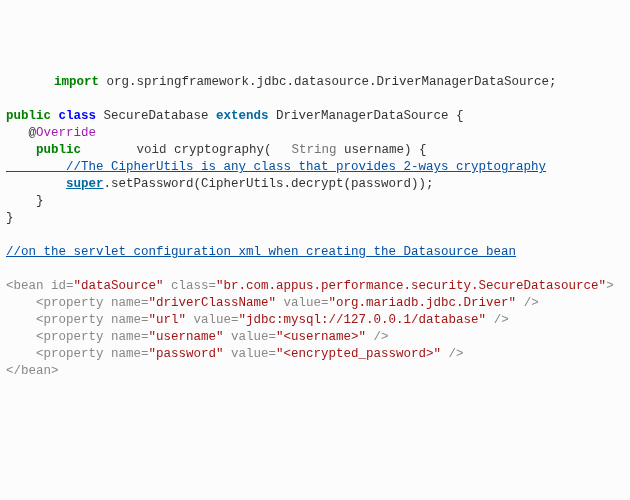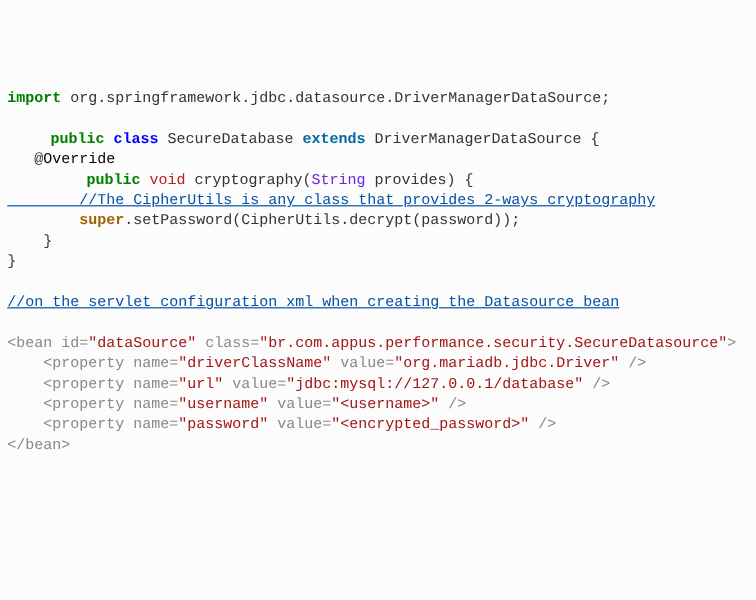--- a/index.html
+++ b/index.html
@@ -6,42 +6,42 @@
     margin: 0;
     padding: 6px;
     font-family: "Consolas", "Monaco", "Courier New", monospace;
     font-size: 12.5px;
     line-height: 17px;
     background: #fcfcfc;
     color: #333333;
     white-space: pre;
     overflow-x: auto;
   }
-  .kw-import { color: #008000; font-weight: bold; }
-  .kw-public { color: #008000; font-weight: bold; margin-left: 36px; }
+  .kw-import { color: #008000; font-weight: bold; margin-left: 48px; }
+  .kw-public { color: #008000; font-weight: bold; }
   .kw-class  { color: #0000ff; font-weight: bold; }
   .kw-extends{ color: #0369a1; font-weight: bold; }
-  .kw-void   { color: #b91c1c; }
-  .kw-super  { color: #a16207; font-weight: bold; }
-  .type      { color: #6d28d9; }
-  .anno      { color: #000000; }
+  .kw-void   { color: #404040; margin-left: 48px; }
+  .kw-super  { color: #0369a1; font-weight: bold; text-decoration: underline; }
+  .type      { color: #737373; margin-left: 20px; }
+  .anno      { color: #a21caf; }
   .str       { color: #a31515; }
   .cmt       { color: #0451a5; text-decoration: underline; }
   .tag       { color: #888888; margin-top: 30px; }
 </style>
 </head>
 <body>
 
 
 
 <div><span class="kw-import">import</span><span> org.springframework.jdbc.datasource.DriverManagerDataSource;</span>
 
 <span class="kw-public">public</span><span> </span><span class="kw-class">class</span><span> SecureDatabase </span><span class="kw-extends">extends</span><span> DriverManagerDataSource {</span>
 <span>   @</span><span class="anno">Override</span>
-<span>    </span><span class="kw-public">public</span><span> </span><span class="kw-void">void</span><span> cryptography(</span><span class="type">String</span><span> provides) {</span>
+<span>    </span><span class="kw-public">public</span><span> </span><span class="kw-void">void</span><span> cryptography(</span><span class="type">String</span><span> username) {</span>
 <span class="cmt">        //The CipherUtils is any class that provides 2-ways cryptography</span>
 <span>        </span><span class="kw-super">super</span><span>.setPassword(CipherUtils.decrypt(password));</span>
 <span>    }</span>
 <span>}</span>
 
 <span class="cmt">//on the servlet configuration xml when creating the Datasource bean</span>
 
 <span class="tag">&lt;bean id=</span><span class="str">"dataSource"</span><span class="tag"> class</span><span class="tag">=</span><span class="str">"br.com.appus.performance.security.SecureDatasource"</span><span class="tag">&gt;</span>
 <span class="tag">    &lt;property name=</span><span class="str">"driverClassName"</span><span class="tag"> value</span><span class="tag">=</span><span class="str">"org.mariadb.jdbc.Driver"</span><span class="tag"> /&gt;</span>
 <span class="tag">    &lt;property name=</span><span class="str">"url"</span><span class="tag"> value</span><span class="tag">=</span><span class="str">"jdbc:mysql://127.0.0.1/database"</span><span class="tag"> /&gt;</span>

